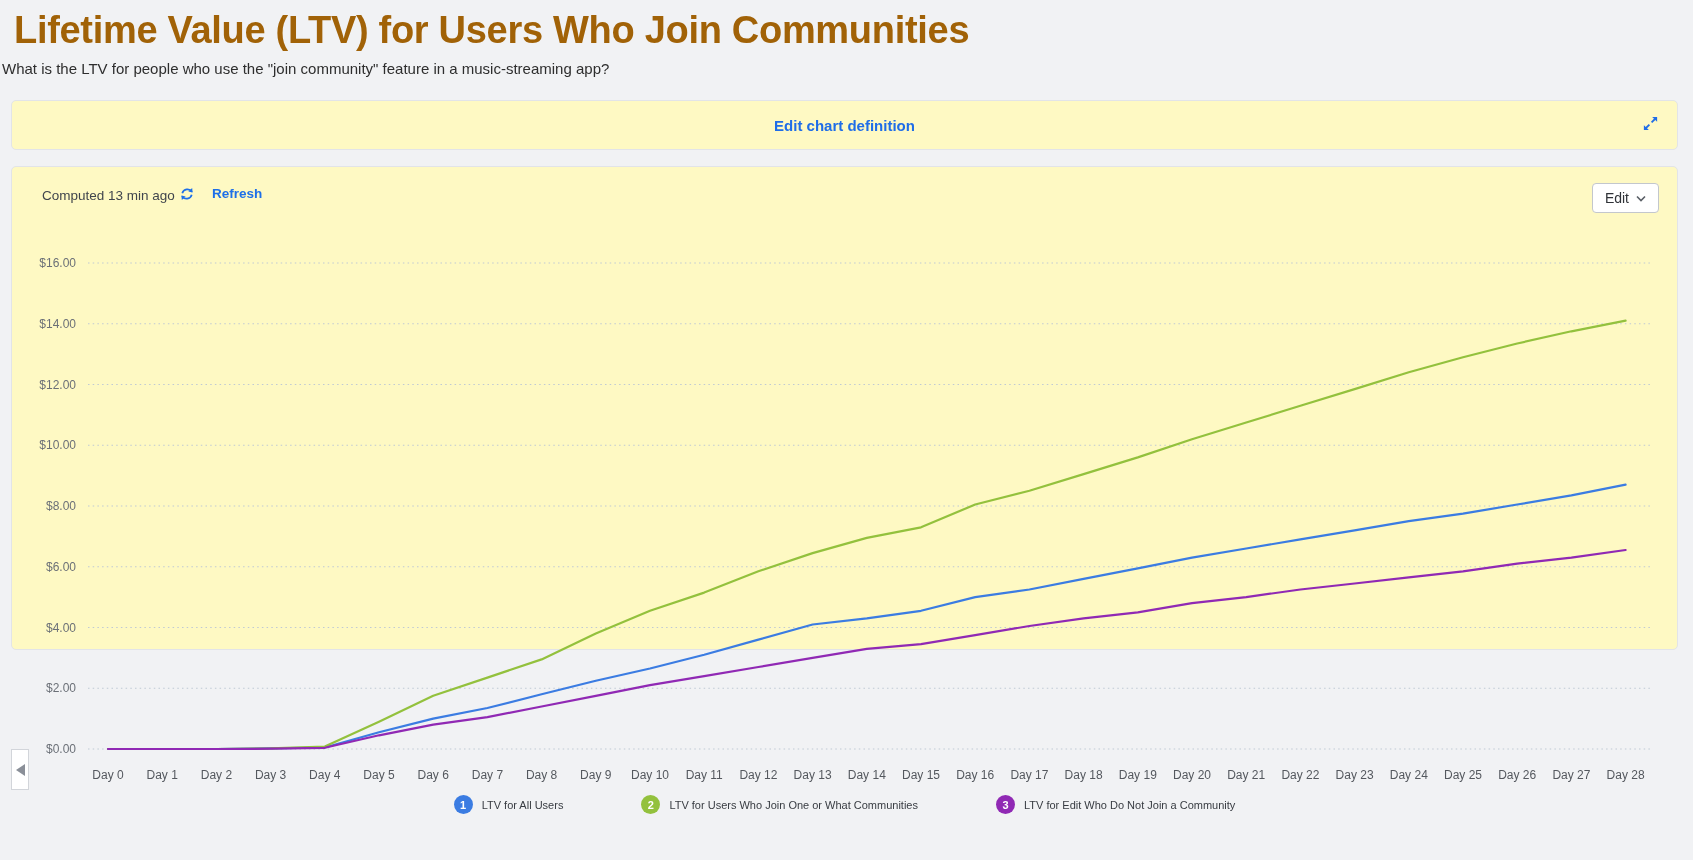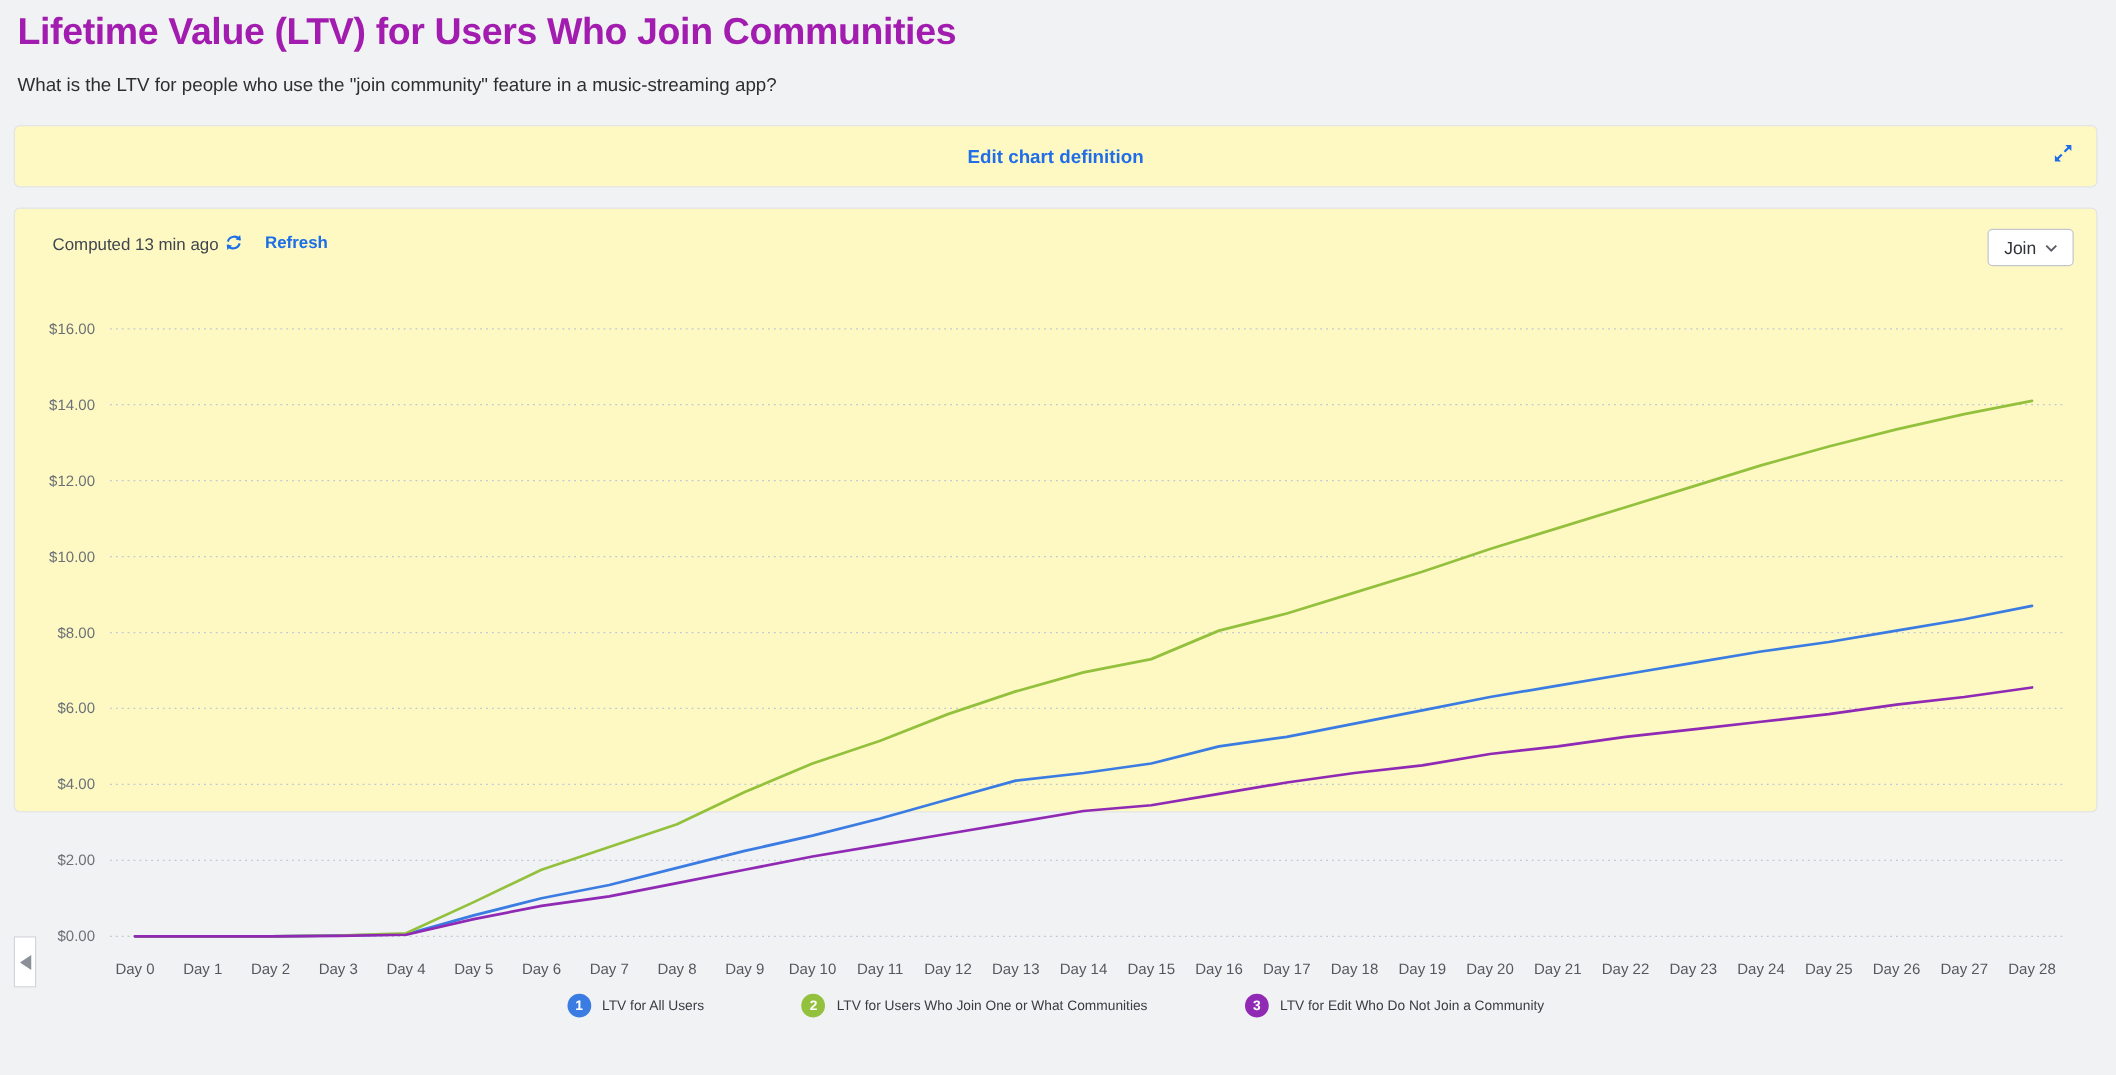--- a/index.html
+++ b/index.html
@@ -1,19 +1,19 @@
 <!DOCTYPE html>
 <html><head>
 <meta charset="utf-8">
 <style>
   * { margin:0; padding:0; box-sizing:border-box; }
   html,body { width:1693px; height:860px; background:#f1f2f4; font-family:"Liberation Sans", sans-serif; overflow:hidden; }
 
-  .page-title { position:absolute; left:14px; top:9px; font-size:30px; font-weight:700; color:#a21caf; letter-spacing:-0.3px; }
-  .page-subtitle { position:absolute; left:14px; top:60px; font-size:15px; color:#2e2e2e; }
+  .page-title { position:absolute; left:14px; top:9px; font-size:38px; font-weight:700; color:#a16207; letter-spacing:-0.3px; }
+  .page-subtitle { position:absolute; left:2px; top:60px; font-size:15px; color:#2e2e2e; }
 
   .card { position:absolute; left:11px; width:1667px; background:#fef9c3; border:1px solid #e2e4e8; border-radius:5px; }
   .card-edit { top:100px; height:50px; }
   .edit-link { position:absolute; left:0; right:0; top:0; bottom:0; display:flex; align-items:center; justify-content:center; font-size:15px; font-weight:700; color:#1f6de8; cursor:pointer; }
   .expand-btn { position:absolute; right:14px; top:11px; width:26px; height:26px; display:flex; align-items:center; justify-content:center; cursor:pointer; }
 
   .card-chart { top:166px; height:484px; }
 
   .chart-header { position:absolute; left:0; right:0; top:0; height:52px; }
   .computed { position:absolute; left:30px; top:21px; font-size:13.5px; color:#40454d; }
@@ -70,21 +70,21 @@
           </g>
           <polygon points="13.9,1.2 14.4,6.2 9.6,5.2" fill="#1d6fe8"></polygon>
           <polygon points="2.1,14.8 1.6,9.8 6.4,10.8" fill="#1d6fe8"></polygon>
         </svg>
       </span>
       <span>Refresh</span>
     </div>
 
     <div class="controls">
       <div class="btn-daily">
-        <span>Join</span>
+        <span>Edit</span>
         <span style="display:flex;">
           <svg width="10" height="7" viewBox="0 0 10 7">
               <polyline points="1,1.5 5,5.5 9,1.5" fill="none" stroke="#5a5f66" stroke-width="1.6"></polyline>
             </svg>
         </span>
       </div>
     </div>
   </div>
 
   <svg id="chart-svg" class="chart-svg" width="1665" height="560" viewBox="0 0 1665 560">

